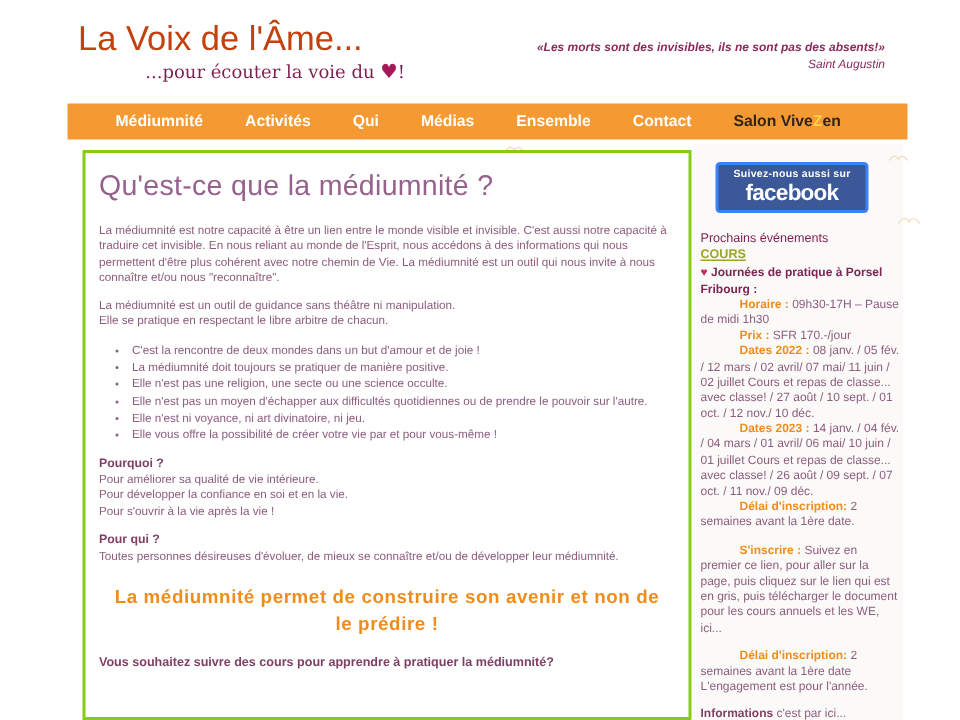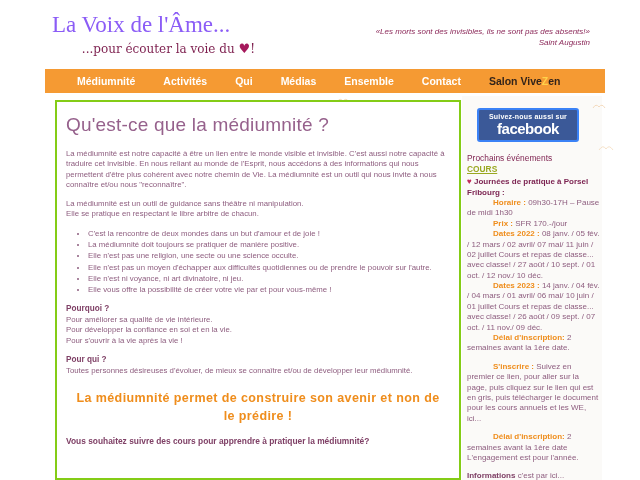--- a/index.html
+++ b/index.html
@@ -4,29 +4,29 @@
 <style>
   * { margin:0; padding:0; box-sizing:border-box; }
   html,body { background:#ffffff; }
   .page {
     position:relative; width:640px; height:480px; overflow:hidden;
     background:#ffffff; font-family:"Liberation Sans", sans-serif;
   }
   
   .brand-title {
     position:absolute; left:52px; top:12px;
-    font-family:Liberation Serif, serif; font-size:23px; color:#8b5cf6;
+    font-family:Liberation Sans, sans-serif; font-size:23px; color:#c2410c;
   }
   .brand-subtitle {
-    position:absolute; left:49px; top:41px; width:206px; text-align:right;
+    position:absolute; left:64px; top:41px; width:206px; text-align:right;
     font-family:"DejaVu Serif", serif; font-size:12px; color:#7d1f4e;
   }
   .brand-subtitle .heart { color:#a5195c; font-size:13px; font-family:"DejaVu Sans",sans-serif; }
   .header-quote { position:absolute; right:50px; top:27px; text-align:right; color:#8c2a5a; }
-  .quote-line { font-size:8px; font-weight:normal; font-style:italic;text-align:right; }
+  .quote-line { font-size:8px; font-weight:bold; font-style:italic;text-align:right; }
   .quote-author { font-size:8px; font-style:italic; margin-top:2px; }
   
   .nav {
     position:absolute; left:45px; top:69px; width:560px; height:24px;
     background:#f59a33; display:flex; align-items:center; padding-left:18px;
   }
   .nav-item {
     color:#ffffff; font-weight:bold; font-size:10.5px; padding:0 14px;
     cursor:pointer; white-space:nowrap;
   }

